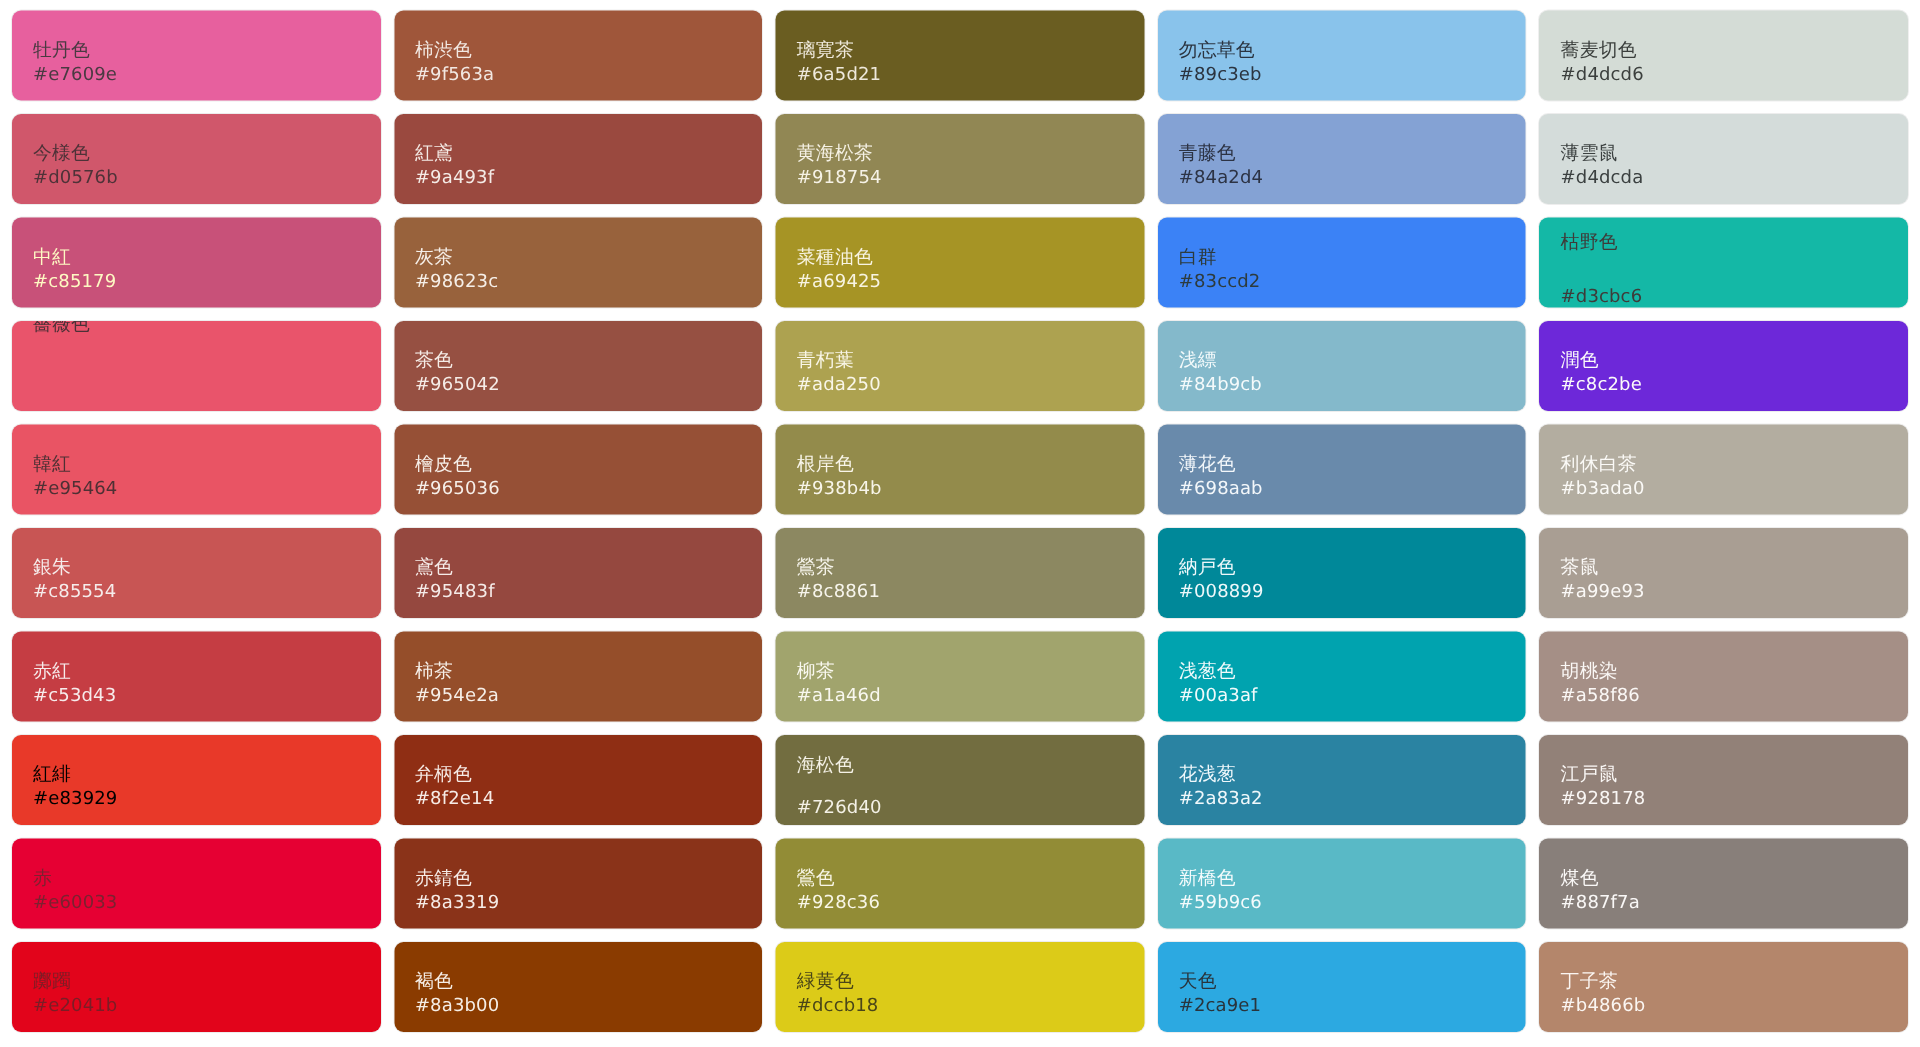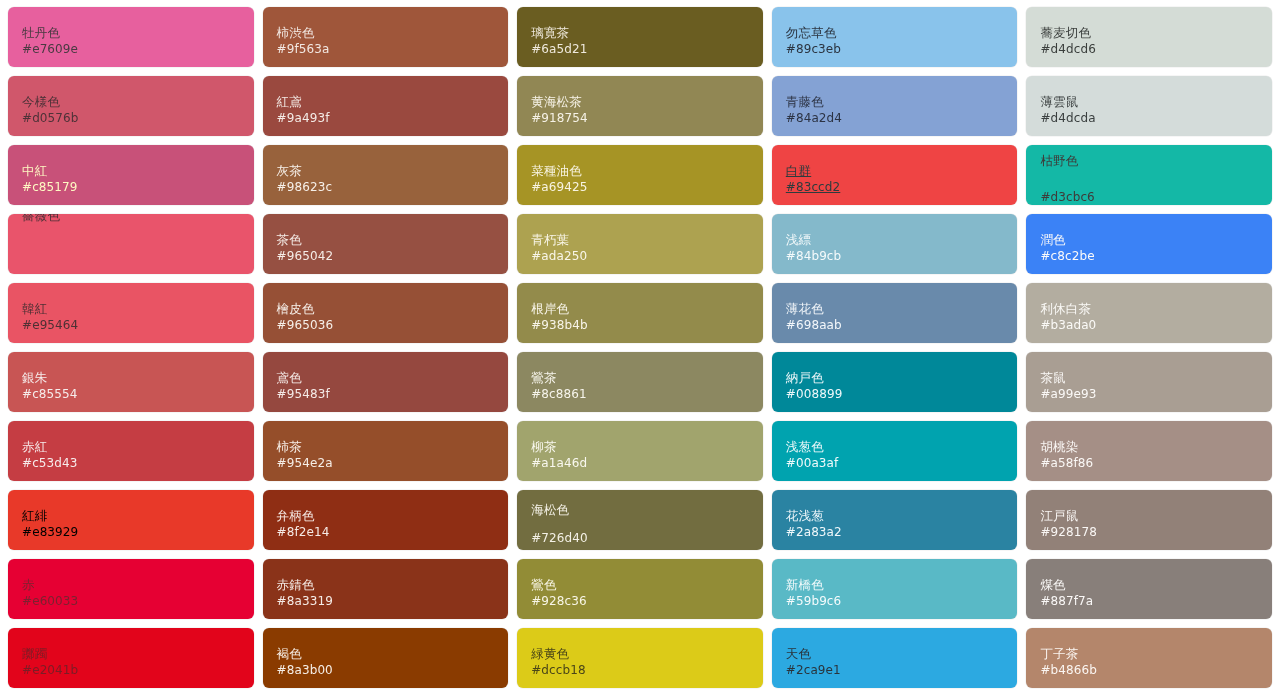--- a/index.html
+++ b/index.html
@@ -105,21 +105,21 @@
       <div class="swatch-hex">#c85179</div>
     </div>
     <div class="swatch-card" style="background: rgb(152, 98, 60); color: rgb(246, 239, 232);">
       <div class="swatch-name">灰茶</div>
       <div class="swatch-hex">#98623c</div>
     </div>
     <div class="swatch-card" style="background: rgb(166, 148, 37); color: rgb(248, 244, 226);">
       <div class="swatch-name">菜種油色</div>
       <div class="swatch-hex">#a69425</div>
     </div>
-    <div class="swatch-card" style="background: #ef4444; color: rgb(45, 59, 61); text-decoration: underline;">
+    <div class="swatch-card" style="background: #3b82f6; color: rgb(45, 59, 61);">
       <div class="swatch-name">白群</div>
       <div class="swatch-hex">#83ccd2</div>
     </div>
     <div class="swatch-card" style="background: #14b8a6; color: rgb(62, 59, 57); gap: 20px;">
       <div class="swatch-name">枯野色</div>
       <div class="swatch-hex">#d3cbc6</div>
     </div>
     <div class="swatch-card" style="background: rgb(233, 84, 107); color: rgb(77, 49, 55); gap: 48px;">
       <div class="swatch-name">薔薇色</div>
       <div class="swatch-hex">#e9546b</div>
@@ -129,21 +129,21 @@
       <div class="swatch-hex">#965042</div>
     </div>
     <div class="swatch-card" style="background: rgb(173, 162, 80); color: rgb(249, 246, 232);">
       <div class="swatch-name">青朽葉</div>
       <div class="swatch-hex">#ada250</div>
     </div>
     <div class="swatch-card" style="background: rgb(132, 185, 203); color: rgb(244, 250, 251);">
       <div class="swatch-name">浅縹</div>
       <div class="swatch-hex">#84b9cb</div>
     </div>
-    <div class="swatch-card" style="background: #3b82f6; color: rgb(251, 250, 250);">
+    <div class="swatch-card" style="background: #6d28d9; color: rgb(251, 250, 250);">
       <div class="swatch-name">潤色</div>
       <div class="swatch-hex">#c8c2be</div>
     </div>
     <div class="swatch-card" style="background: rgb(233, 84, 100); color: rgb(78, 48, 52);">
       <div class="swatch-name">韓紅</div>
       <div class="swatch-hex">#e95464</div>
     </div>
     <div class="swatch-card" style="background: rgb(150, 80, 54); color: rgb(246, 239, 233);">
       <div class="swatch-name">檜皮色</div>
       <div class="swatch-hex">#965036</div>

